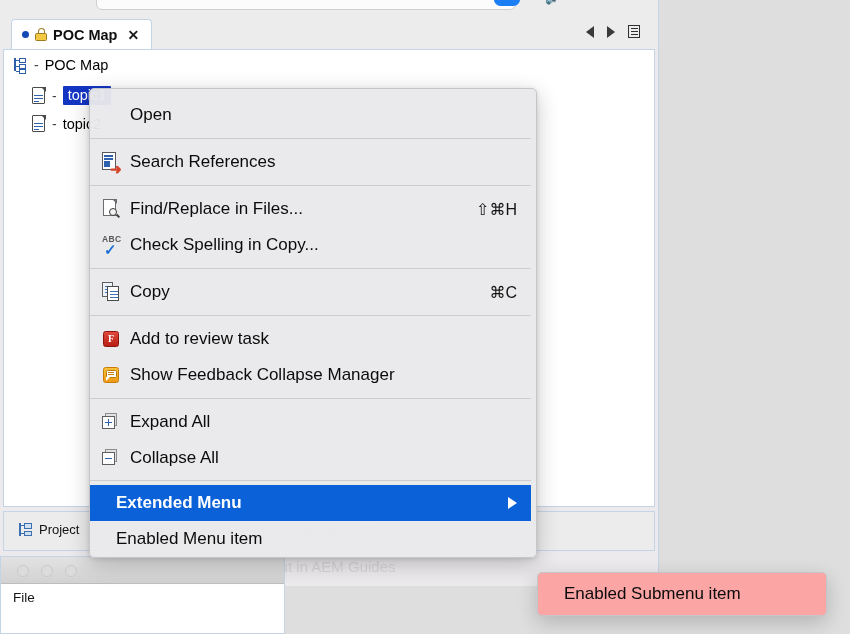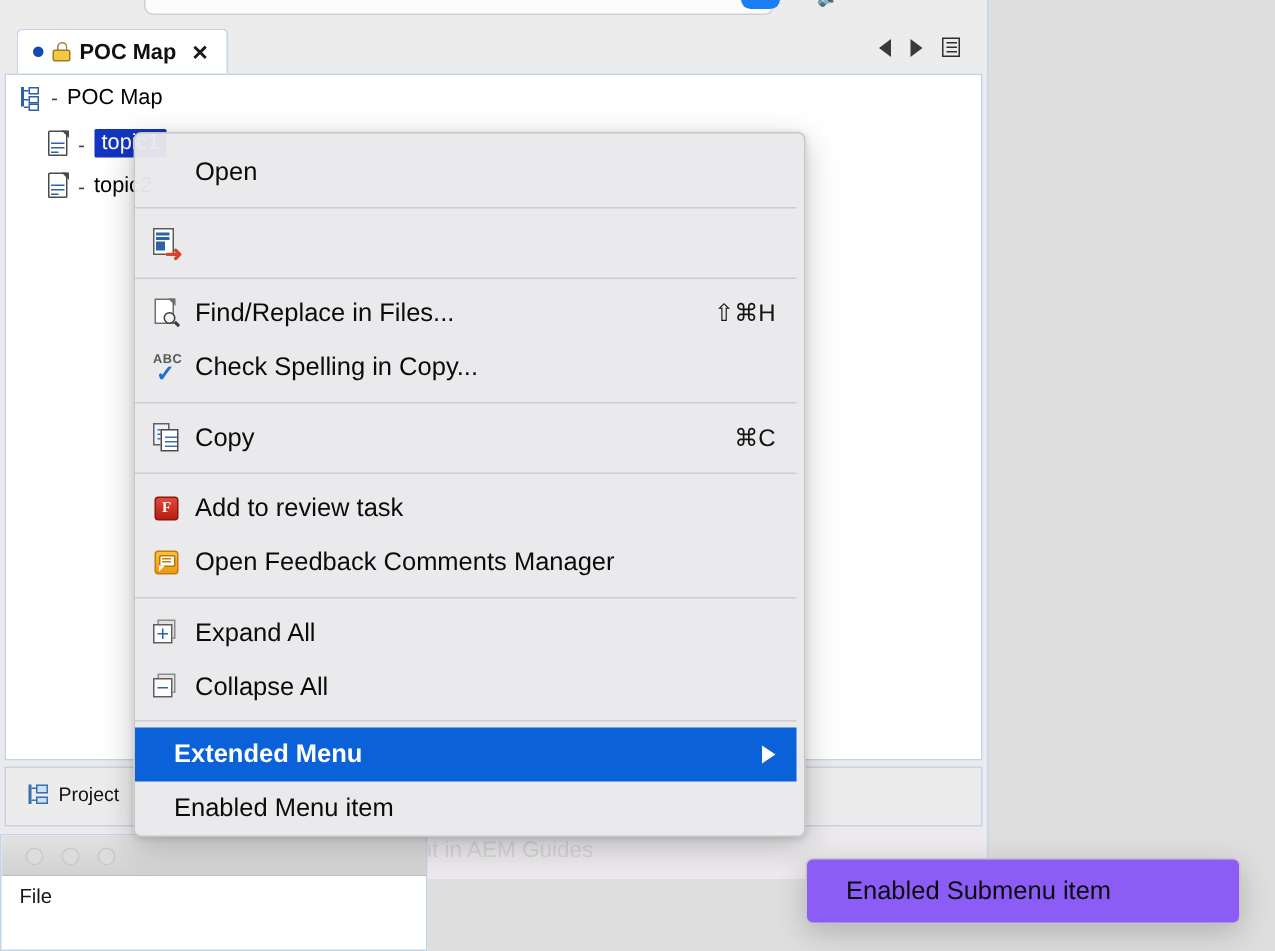--- a/index.html
+++ b/index.html
@@ -569,21 +569,21 @@
   }
   .ic-expand .sq .v {
     left: 4.7px; top: 2px; width: 1.5px; height: 6.5px;
   }
 
   
   .submenu {
     position: absolute;
     left: 537px; top: 572px;
     width: 290px;
-    background: #8b5cf6;
+    background: #fca5a5;
     border: 1px solid #c6c5c8;
     border-radius: 5px;
     box-shadow: 0 6px 20px rgba(0,0,0,0.20);
     box-sizing: border-box;
     padding: 5px 0;
     overflow: hidden;
   }
   .submenu .menu-item { padding-left: 26px; height: 32px; }
 </style>
 </head>
@@ -703,20 +703,21 @@
     <div class="menu-item">
       <span class="menu-icon-slot">
         <span class="ic ic-searchref">
           <span class="pg"></span>
             <span class="bar b1"></span>
             <span class="bar b2"></span>
           <span class="blk"></span>
             <span class="arrow">➜</span>
         </span>
       </span>
+      <span class="menu-label">Search References</span>
     </div>
 
     <div class="menu-sep"></div>
 
     <div class="menu-item">
       <span class="menu-icon-slot">
         <span class="ic ic-find">
           <span class="pg"></span>
             <span class="fold2"></span>
           <span class="glass"></span>
@@ -771,21 +772,21 @@
       <span class="menu-icon-slot">
         <span class="ic ic-feedback">
           <span class="bub"></span>
           <span class="inner">
               <i></i>
               <i></i>
             </span>
           <span class="tail"></span>
         </span>
       </span>
-      <span class="menu-label">Open Feedback Comments Manager</span>
+      <span class="menu-label">Show Feedback Collapse Manager</span>
     </div>
 
     <div class="menu-sep"></div>
 
     <div class="menu-item">
       <span class="menu-icon-slot">
         <span class="ic ic-expand">
           <span class="shadow"></span>
           <span class="sq">
               <span class="h"></span>

